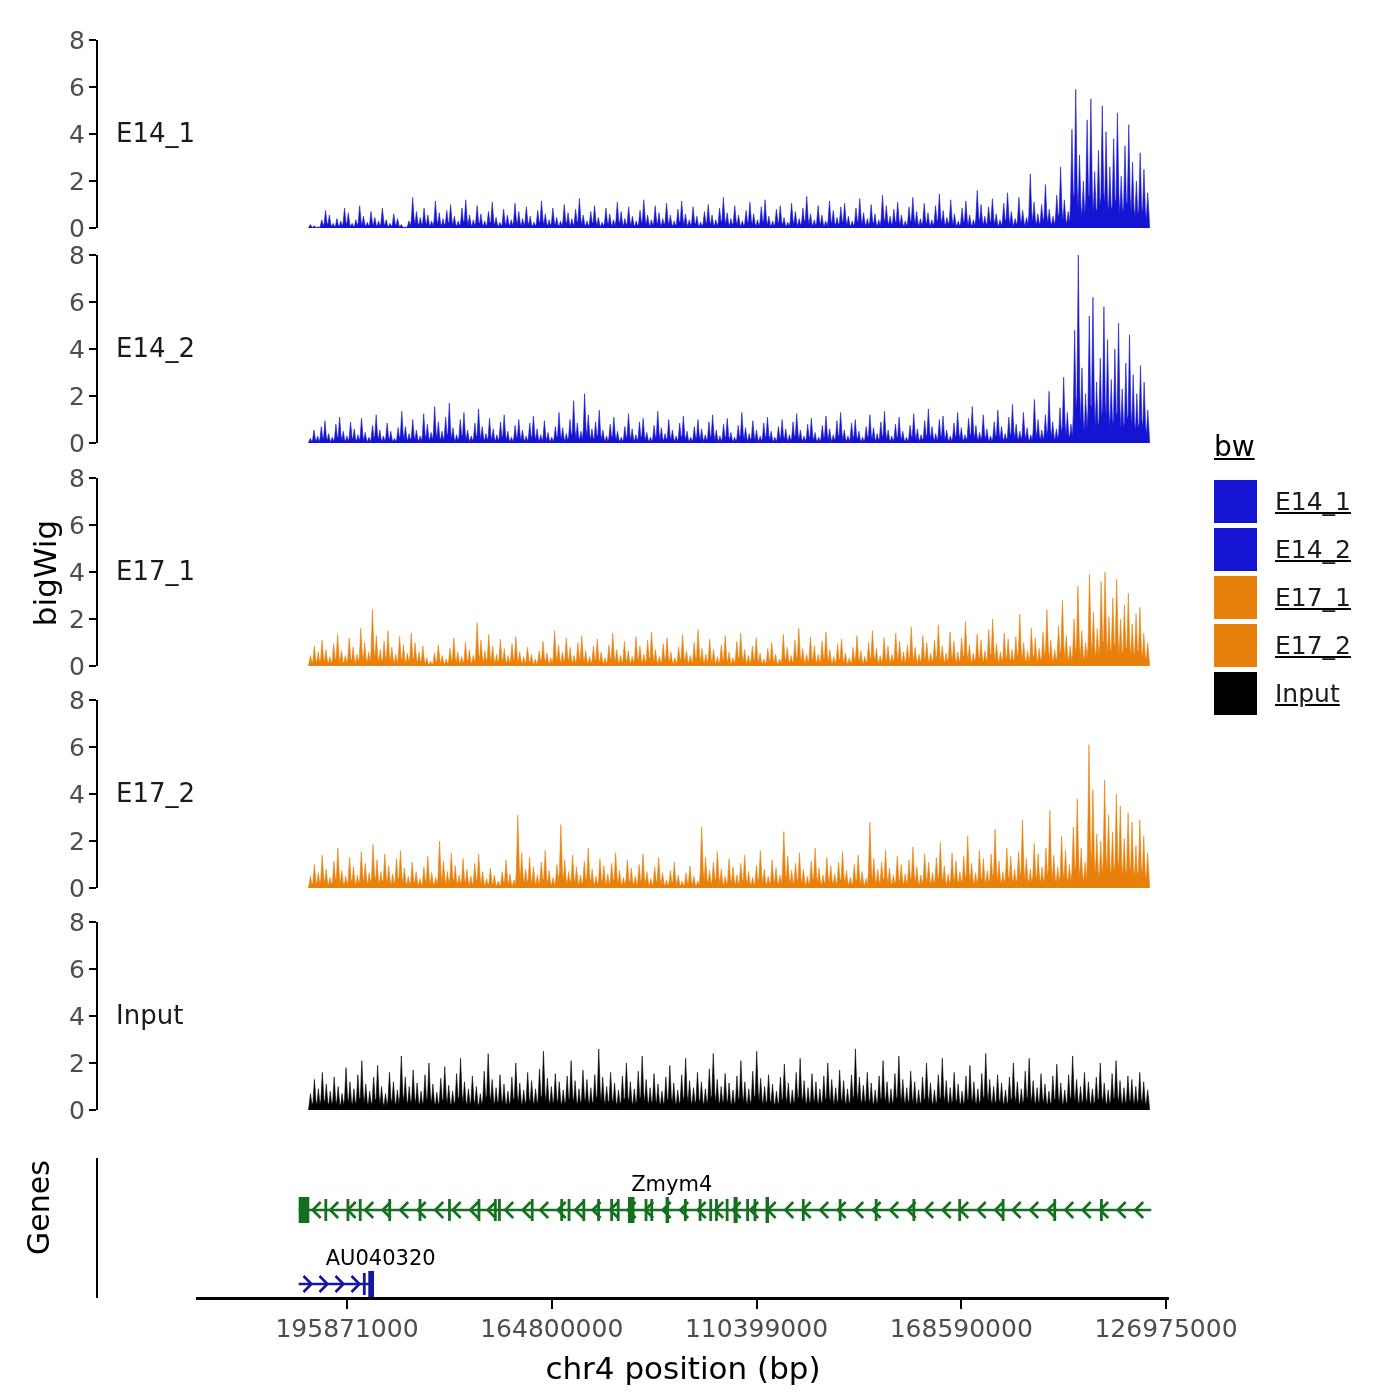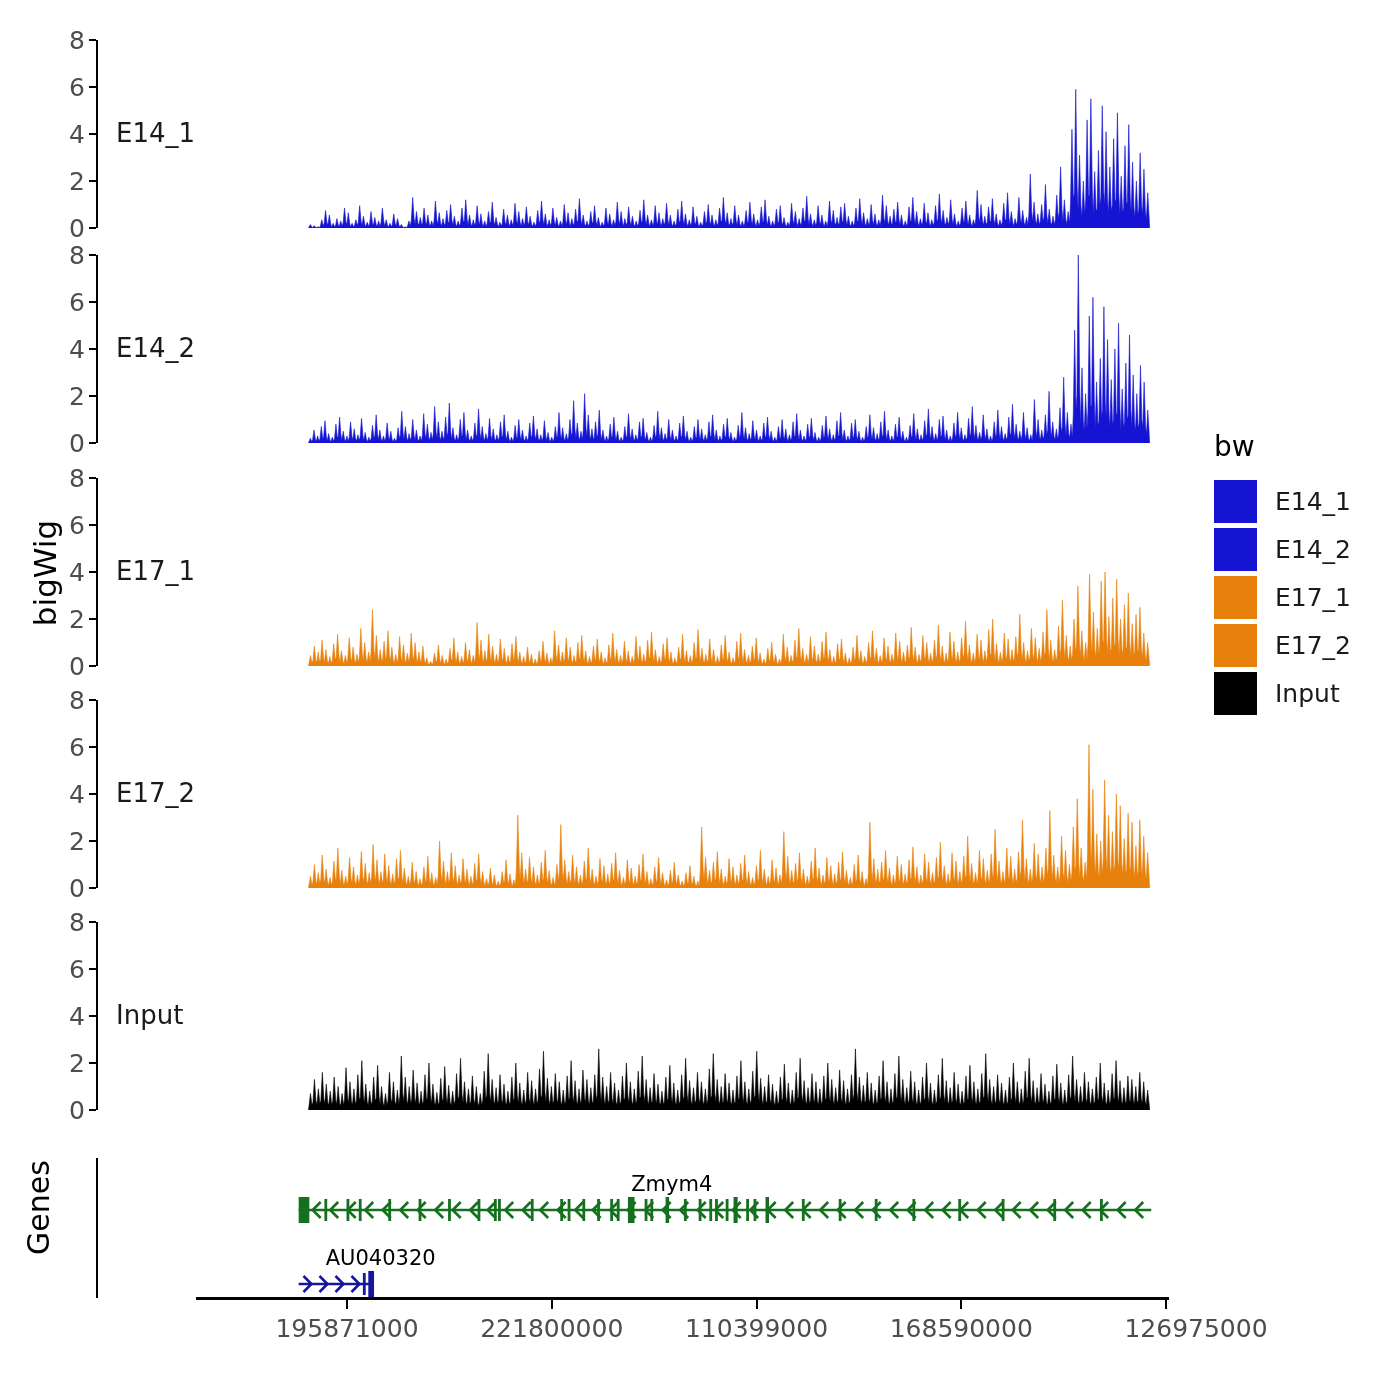--- a/index.html
+++ b/index.html
@@ -60,21 +60,21 @@
   .xticklab{
     position:absolute;font-size:25px;color:#4d4d4d;
     transform:translateX(-50%);white-space:nowrap;
   }
   .xtitle{
     position:absolute;font-size:31px;color:#000;
     transform:translateX(-50%);white-space:nowrap;
   }
 
   
-  #legend{position:absolute;}
+  #legend{position:absolute;text-decoration:underline;}
   .legend-title{font-size:28px;color:#000;margin-bottom:14px;}
   .legend-row{display:flex;align-items:center;height:48px;}
   .legend-swatch{width:43px;height:43px;margin-right:18px;flex:0 0 auto;}
   .legend-lab{font-size:25px;color:#1a1a1a;white-space:nowrap;}
 </style>
 </head>
 <body>
 
 <div id="root">
 
@@ -282,28 +282,29 @@
       </div>
   <div class="gene-label" style="left: 535.193px; top: 14px; color: rgb(0, 0, 0);">Zmym4</div>
       <div class="gene-label" style="left: 229.706px; top: 88px; color: rgb(0, 0, 0);">AU040320</div>
     </div>
 
   <div id="xaxis">
       <div class="xaxis-line" style="left: 196px; top: 1297px; width: 973px;"></div>
       <div class="xtick" style="left: 346px; top: 1300px;"></div>
       <div class="xticklab" style="left: 347px; top: 1314px;">195871000</div>
       <div class="xtick" style="left: 550.75px; top: 1300px;"></div>
-      <div class="xticklab" style="left: 551.75px; top: 1314px;">221800000</div>
+      <div class="xticklab" style="left: 551.75px; top: 1314px;">164800000</div>
       <div class="xtick" style="left: 755.5px; top: 1300px;"></div>
       <div class="xticklab" style="left: 756.5px; top: 1314px;">110399000</div>
       <div class="xtick" style="left: 960.25px; top: 1300px;"></div>
       <div class="xticklab" style="left: 961.25px; top: 1314px;">168590000</div>
       <div class="xtick" style="left: 1165px; top: 1300px;"></div>
-      <div class="xticklab" style="left: 1196px; top: 1314px;">126975000</div>
+      <div class="xticklab" style="left: 1166px; top: 1314px;">126975000</div>
     </div>
+  <div class="xtitle" style="left:683px;top:1350px;">chr4 position (bp)</div>
 
   <div id="legend" style="left:1214px;top:430px;">
     <div class="legend-title">bw</div>
     <div id="legend-rows">
         <div class="legend-row">
           <div class="legend-swatch" style="background: rgb(20, 20, 210);"></div>
           <div class="legend-lab">E14_1</div>
         </div>
         <div class="legend-row">
           <div class="legend-swatch" style="background: rgb(20, 20, 210);"></div>

